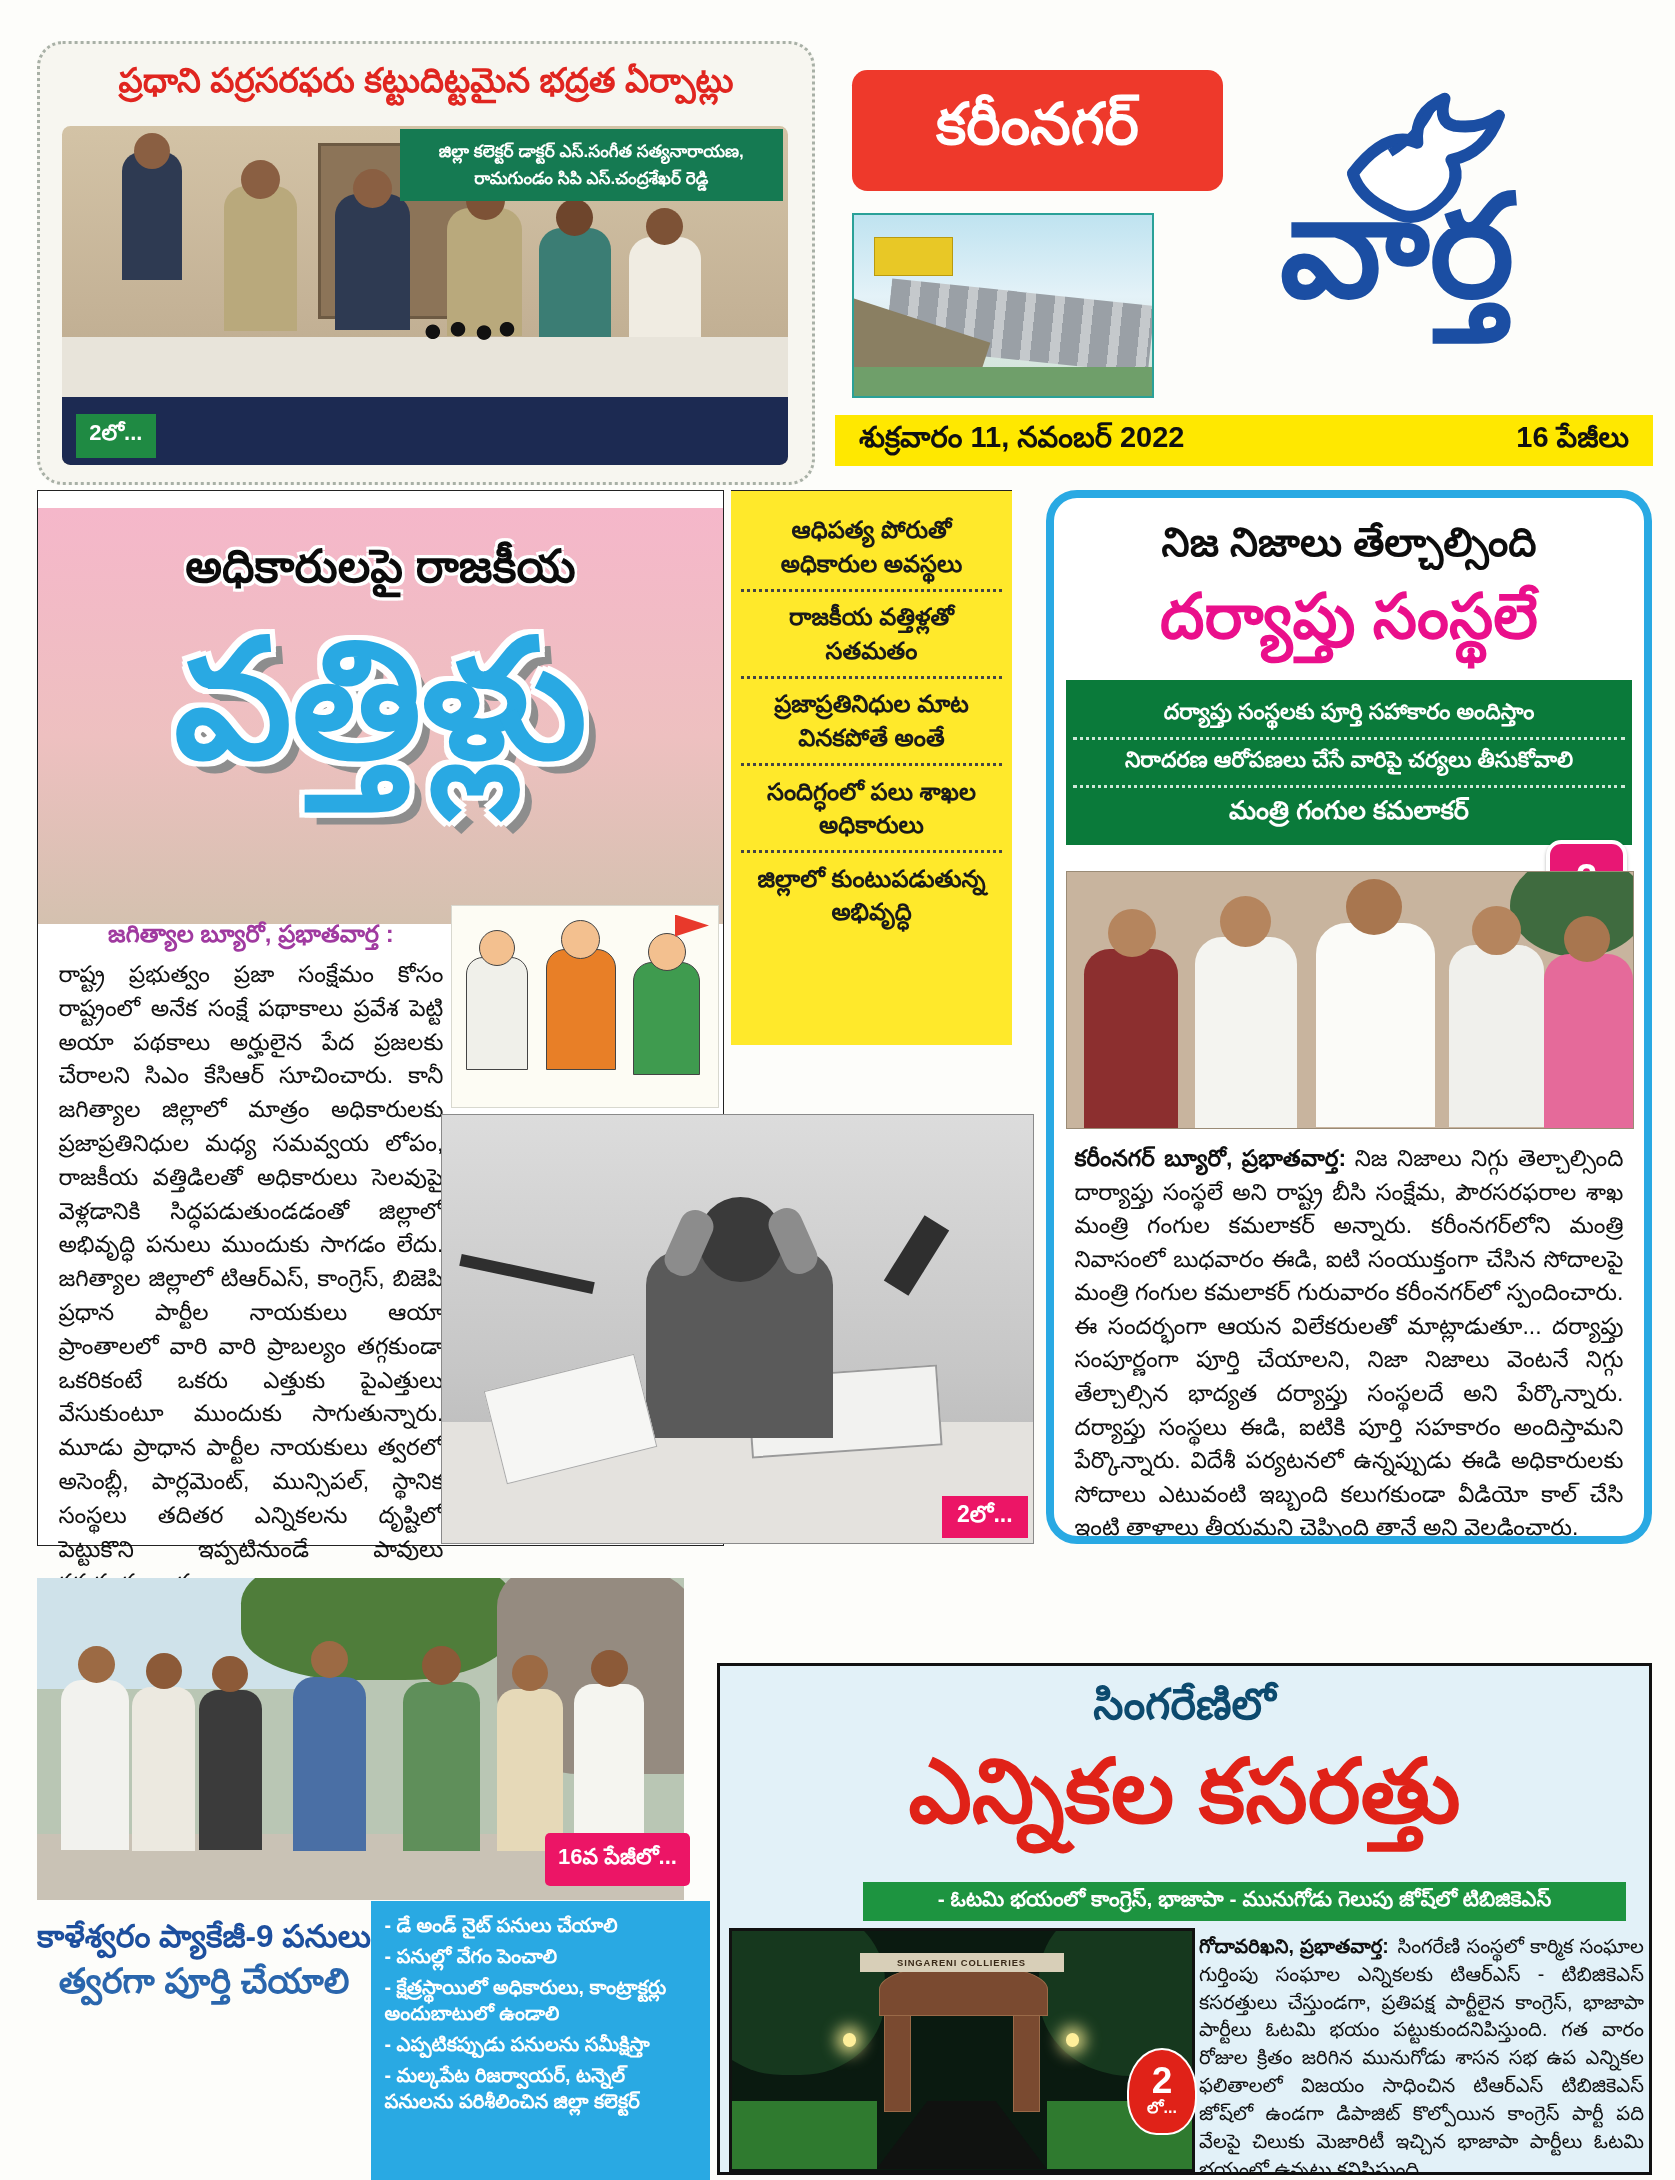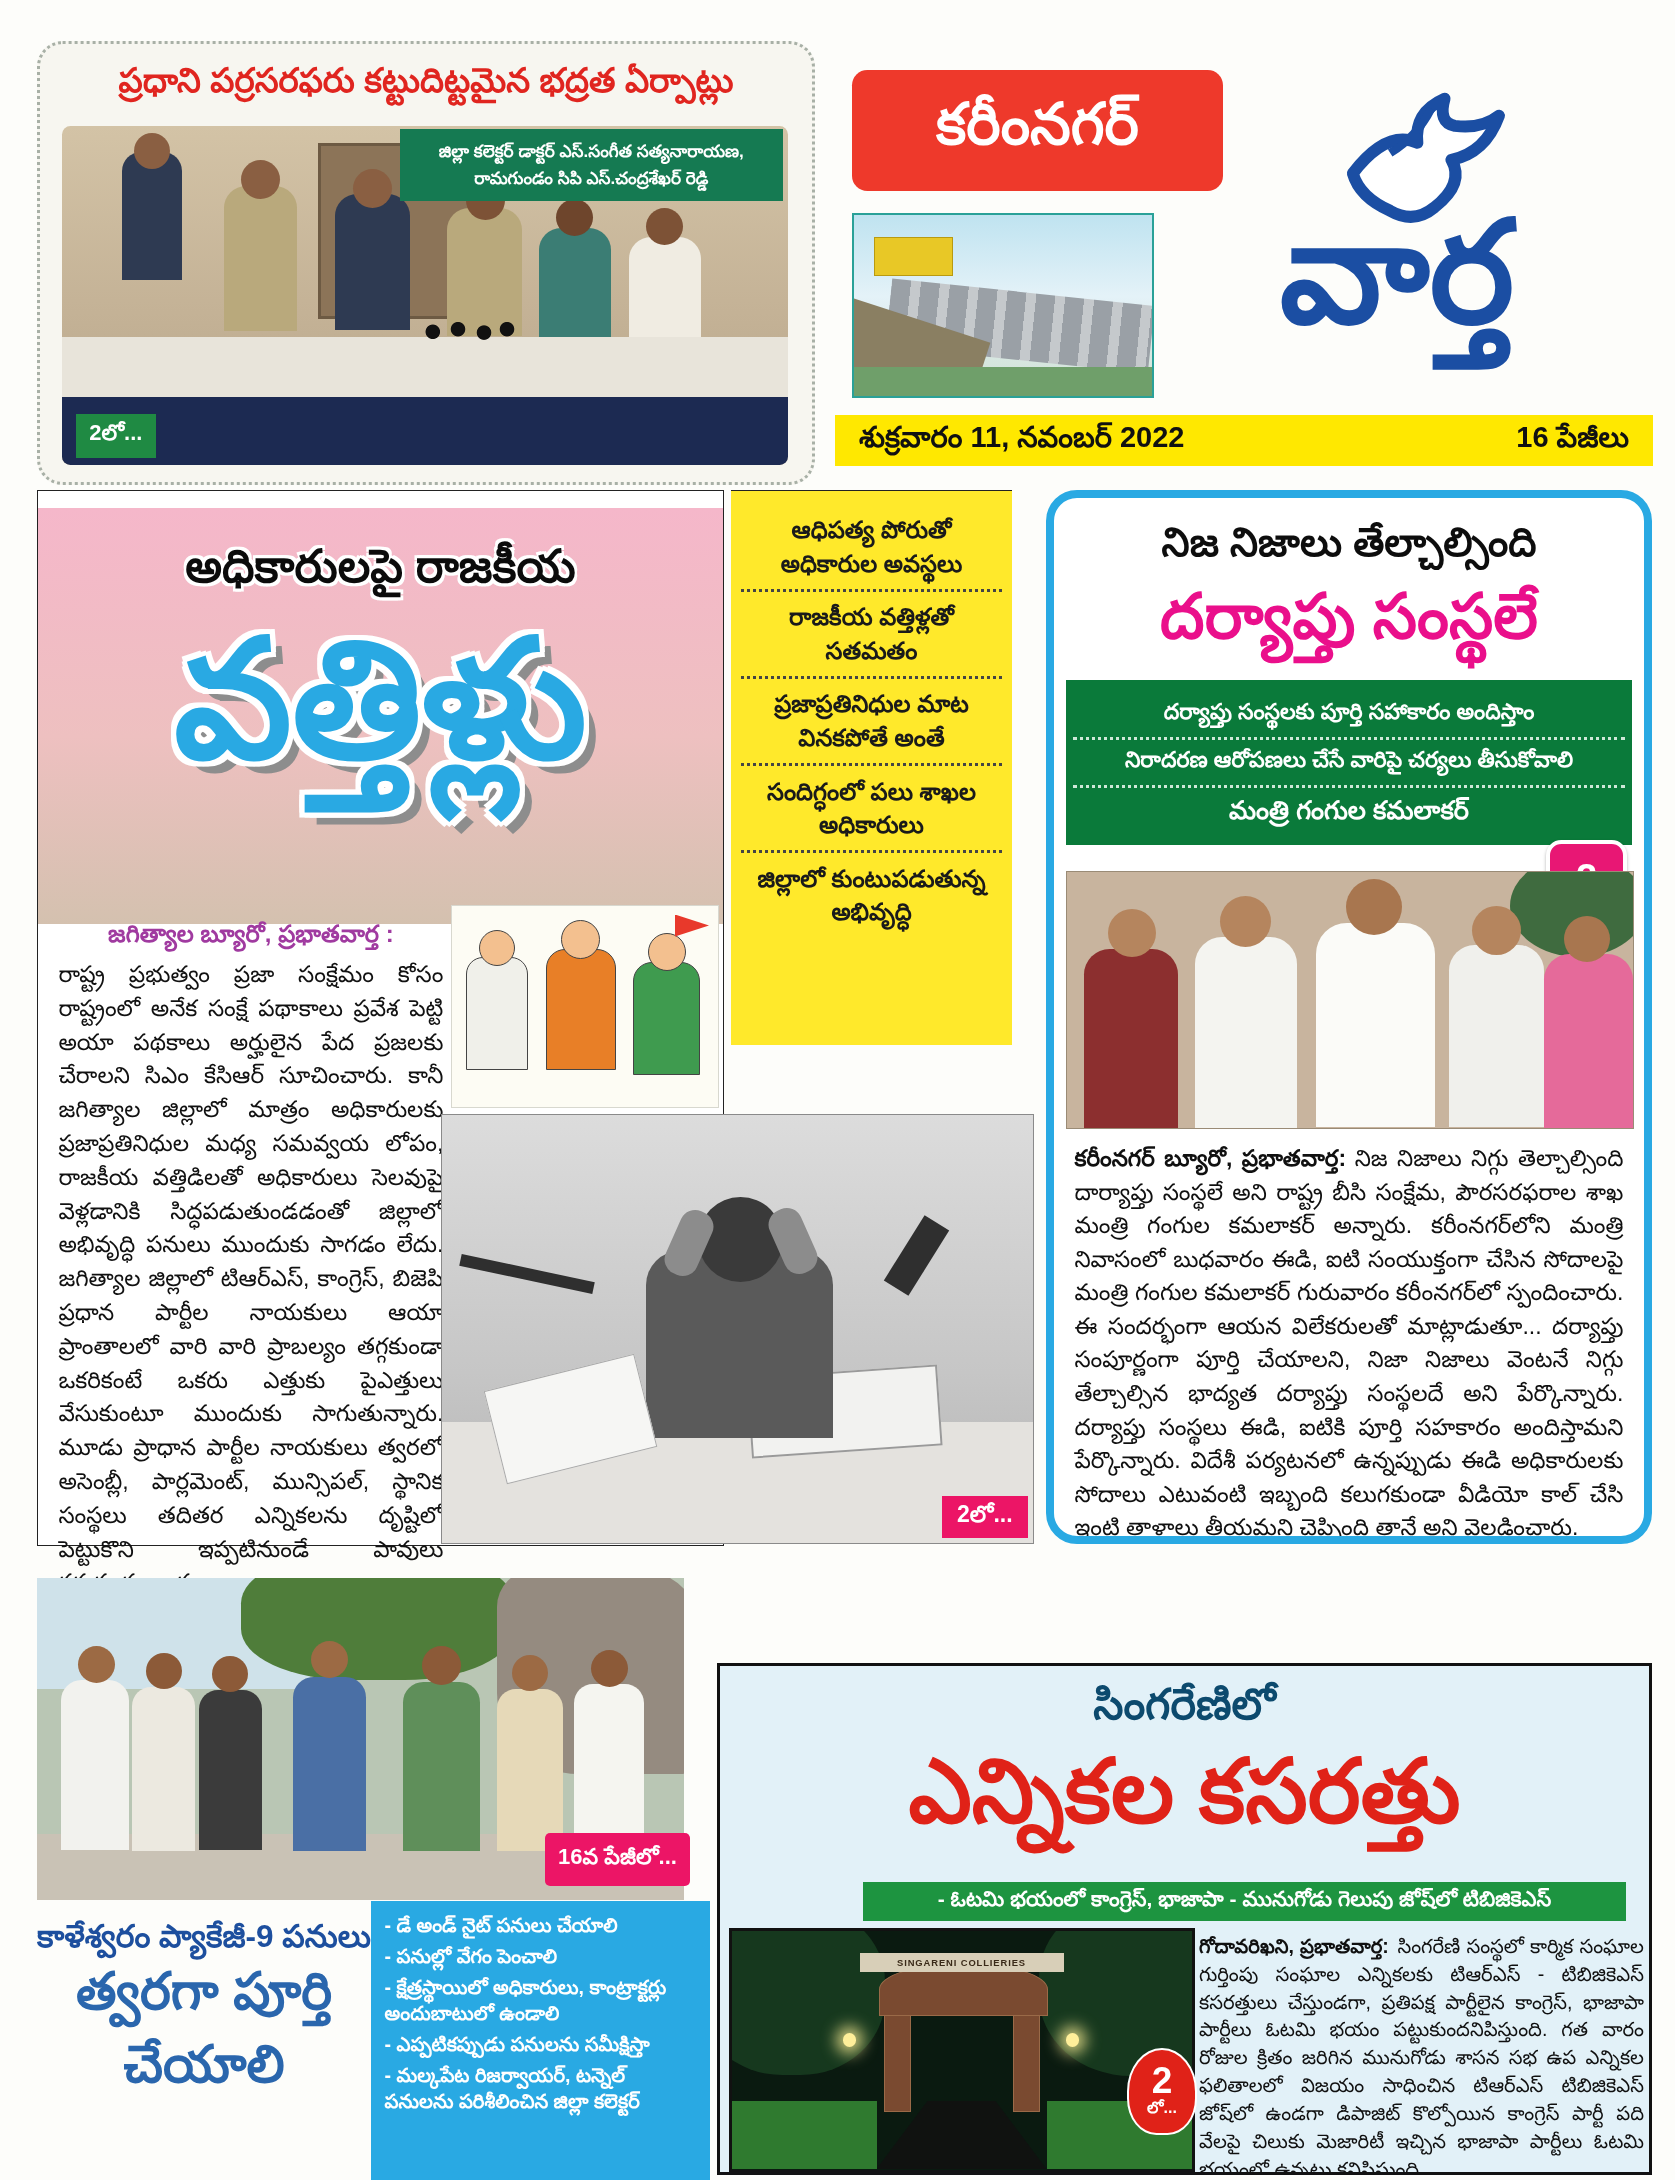--- a/index.html
+++ b/index.html
@@ -18,21 +18,21 @@
   .tl-photo{position:absolute;left:22px;top:82px;width:726px;height:339px;border-radius:8.5px;
             background:linear-gradient(180deg,#d3c3a6 0%,#c4b296 55%,#b5a488 100%);overflow:hidden;}
   .tl-caption{position:absolute;right:5.1px;top:3.4px;width:373px;background:#157a52;color:#fff;
               font-size:17px;font-weight:bold;line-height:1.6;text-align:center;padding:8.5px 5.1px;}
   .tl-badge{position:absolute;left:13.6px;bottom:6.8px;background:#1f8a43;color:#fff;
             font-size:22px;font-weight:bold;padding:6.8px 13.6px;}
 
   
   .mast-red{left:852px;top:70px;width:371px;height:121px;background:#ee392b;border-radius:15.3px;
             color:#fff;font-size:58px;font-weight:bold;display:flex;align-items:center;justify-content:center;}
-  .mast-paper{left:1150px;top:194px;width:494px;height:213px;color:#1b4ea3;font-size:143px;
+  .mast-paper{left:1150px;top:168px;width:494px;height:213px;color:#1b4ea3;font-size:143px;
               font-weight:bold;text-align:center;line-height:1.1;}
   .dam-photo{left:852px;top:213px;width:298px;height:181px;border:2.6px solid #2aa198;
              background:linear-gradient(180deg,#bfe3f0 0%,#e4f2f8 45%,#cfe0d2 100%);overflow:hidden;}
   .date-bar{left:835px;top:415px;width:818px;height:51px;background:#ffe800;display:flex;
             align-items:center;justify-content:space-between;padding:0 24px;box-sizing:border-box;
             font-size:29px;font-weight:bold;color:#111;}
 
   
   .lead-card{left:37px;top:490px;width:685px;height:1054px;border:1.7px solid #222;background:#fff;}
   .lead-pink{position:absolute;left:0;top:17px;width:100%;height:416px;
@@ -76,21 +76,21 @@
   .min-photo{position:absolute;left:12px;top:373px;width:566px;height:256px;background:#c8b49e;
              border:0.9px solid #9a8b76;overflow:hidden;}
   .min-body{position:absolute;left:20.4px;top:644px;width:549px;font-size:23px;line-height:1.46;color:#101010;}
   .lead-tag{font-weight:bold;margin-right:8.5px;}
 
   
   .kal-photo{left:37px;top:1578px;width:647px;height:322px;background:#b9c6b4;overflow:hidden;}
   .kal-badge{left:545px;top:1833px;width:145px;height:53px;background:#ec1566;color:#fff;font-size:22px;
              font-weight:bold;display:flex;align-items:center;justify-content:center;border-radius:5.1px;}
   .kal-h1{left:37px;top:1918px;width:334px;color:#1d4f9e;font-size:31.5px;font-weight:bold;text-align:center;}
-  .kal-h2{left:37px;top:1961px;width:334px;color:#2a66ad;font-size:52px;font-weight:bold;text-align:center;}
+  .kal-h2{left:37px;top:1961px;width:334px;color:#2a66ad;font-size:35px;font-weight:bold;text-align:center;}
   .kal-body{left:44px;top:2020px;width:322px;font-size:19px;line-height:1.34;color:#111;}
   .kal-bullets{left:371px;top:1901px;width:339px;height:279px;background:#29a9e3;color:#fff;
                box-sizing:border-box;padding:12px 13.6px;font-size:19.6px;font-weight:bold;line-height:1.32;}
   .kal-bullets div{margin-bottom:5.1px;}
 
   
   .sin-card{left:717px;top:1663px;width:935px;height:512px;box-sizing:border-box;border:3.4px solid #111;
             background:#e2f1f8;overflow:hidden;}
   .sin-kicker{margin-top:13.6px;font-size:43px;font-weight:bold;color:#0c4a6e;}
   .sin-headline{margin-top:0;font-size:89px;font-weight:bold;color:#e02218;line-height:1.15;}

